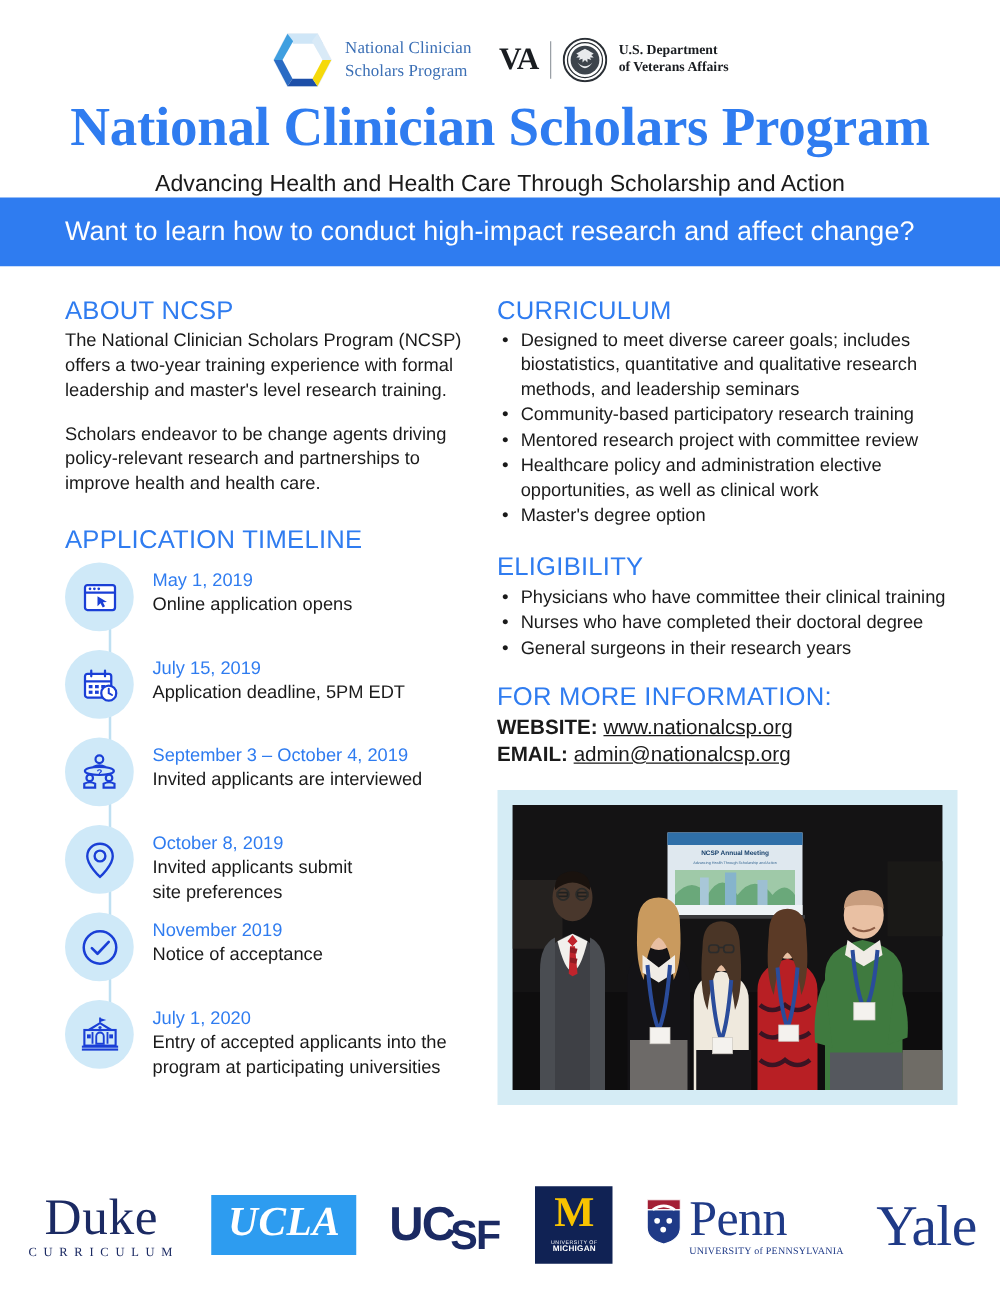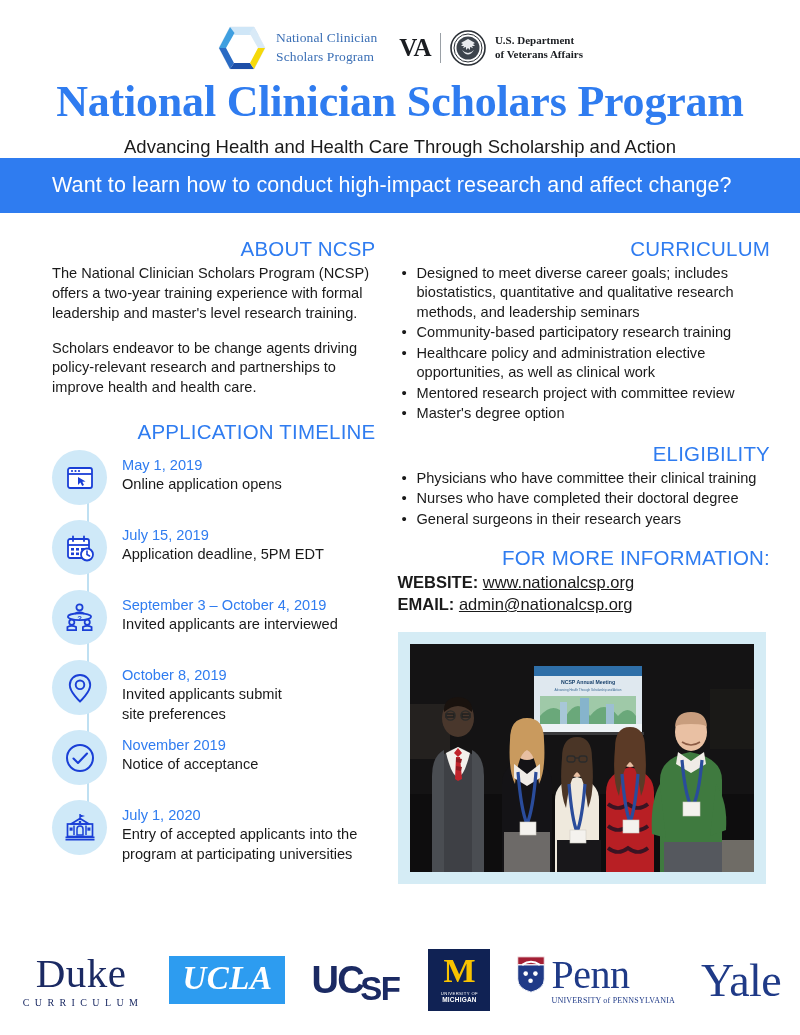--- a/index.html
+++ b/index.html
@@ -58,21 +58,21 @@
     color: #ffffff; font-size: 21.5px; padding-left: 52px; letter-spacing: .1px;
   }
 
   
   .cols { display: flex; padding: 24px 30px 0 52px; gap: 22px; }
   .col-left { width: 330px; }
   .col-right { width: 380px; }
 
   h2.sec {
     color: #2f7cf0; font-size: 20.5px; font-weight: 400;
-    letter-spacing: .2px; margin-bottom: 3px; text-align: right;
+    letter-spacing: .2px; margin-bottom: 3px;
   }
   p.body { font-size: 14.6px; line-height: 1.36; color: #1a1a1a; }
   p.body + p.body { margin-top: 15px; }
 
   ul.bullets { list-style: none; margin-top: 1px; }
   ul.bullets li {
     font-size: 14.6px; line-height: 1.335; color: #1a1a1a;
     padding-left: 19px; position: relative; margin-bottom: 1px;
   }
   ul.bullets li::before {
@@ -138,21 +138,21 @@
   .umich {
     background: #102254; width: 62px; height: 62px;
     display: flex; flex-direction: column; align-items: center; justify-content: center;
   }
   .umich .m {
     font-family: "Liberation Serif", serif; font-weight: bold;
     color: #f8c300; font-size: 34px; line-height: .85;
   }
   .umich .u1 { color: #ffffff; font-size: 4.2px; letter-spacing: .4px; margin-top: 5px; }
   .umich .u2 { color: #ffffff; font-size: 6.5px; font-weight: bold; letter-spacing: .2px; }
-  .penn { display: flex; align-items: flex-start; gap: 5px; }
+  .penn { display: flex; align-items: center; gap: 5px; }
   .penn-wordmark { font-family: "Liberation Serif", serif; color: #1f3a87; line-height: 1; }
   .penn-wordmark .p1 { font-size: 40px; letter-spacing: -.5px; }
   .penn-wordmark .p2 { font-size: 8px; letter-spacing: .2px; margin-top: 2px; }
   .yale {
     font-family: "Liberation Serif", serif; color: #1f3a87;
     font-size: 46px; letter-spacing: -.5px;
   }
 </style>
 </head>
 <body>
@@ -325,22 +325,22 @@
       </div>
     </div>
   </div>
 
   <div class="col-right">
 
     <h2 class="sec">CURRICULUM</h2>
     <ul class="bullets">
       <li>Designed to meet diverse career goals; includes biostatistics, quantitative and qualitative research methods, and leadership seminars</li>
       <li>Community-based participatory research training</li>
+      <li>Mentored research project with committee review</li>
       <li>Healthcare policy and administration elective opportunities, as well as clinical work</li>
-      <li>Mentored research project with committee review</li>
       <li>Master's degree option</li>
     </ul>
 
     <h2 class="sec" style="margin-top:18px">ELIGIBILITY</h2>
     <ul class="bullets">
       <li>Physicians who have committee their clinical training</li>
       <li>Nurses who have completed their doctoral degree</li>
       <li>General surgeons in their research years</li>
     </ul>
 

